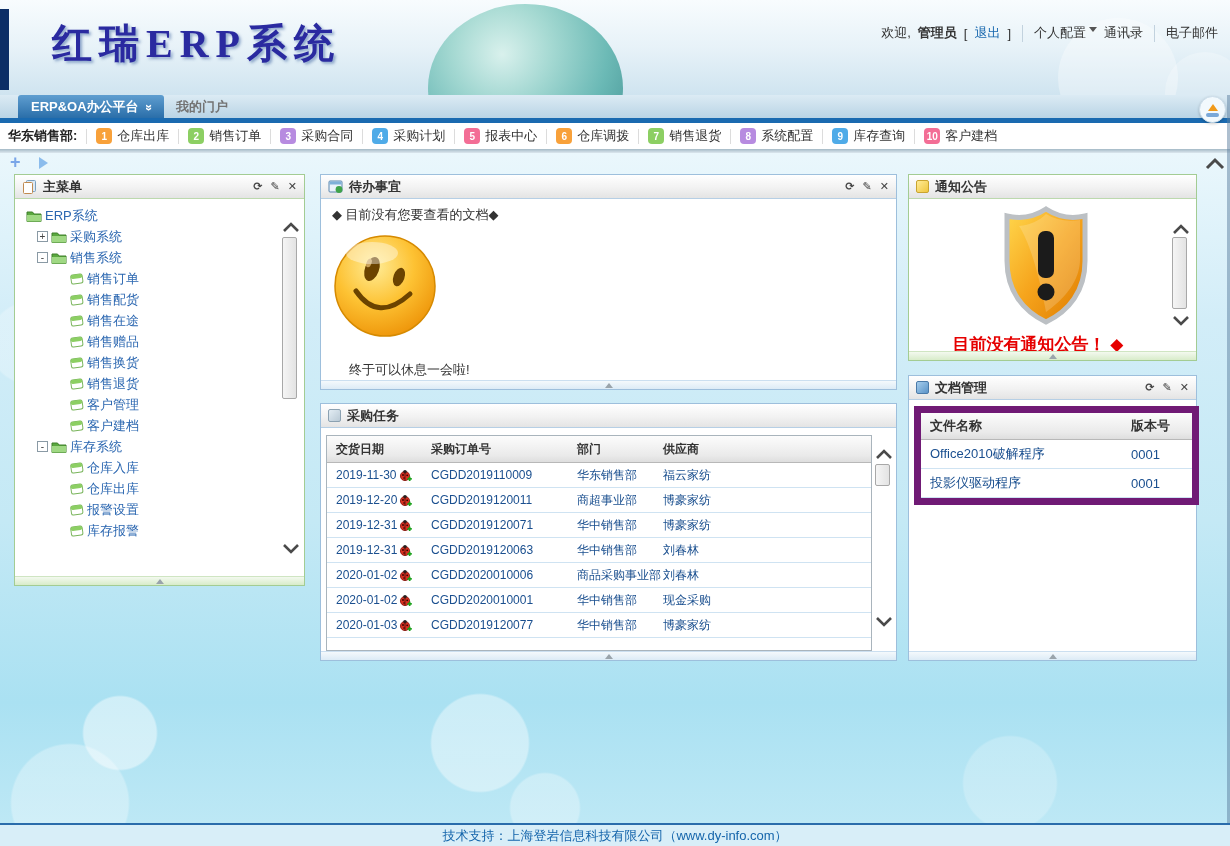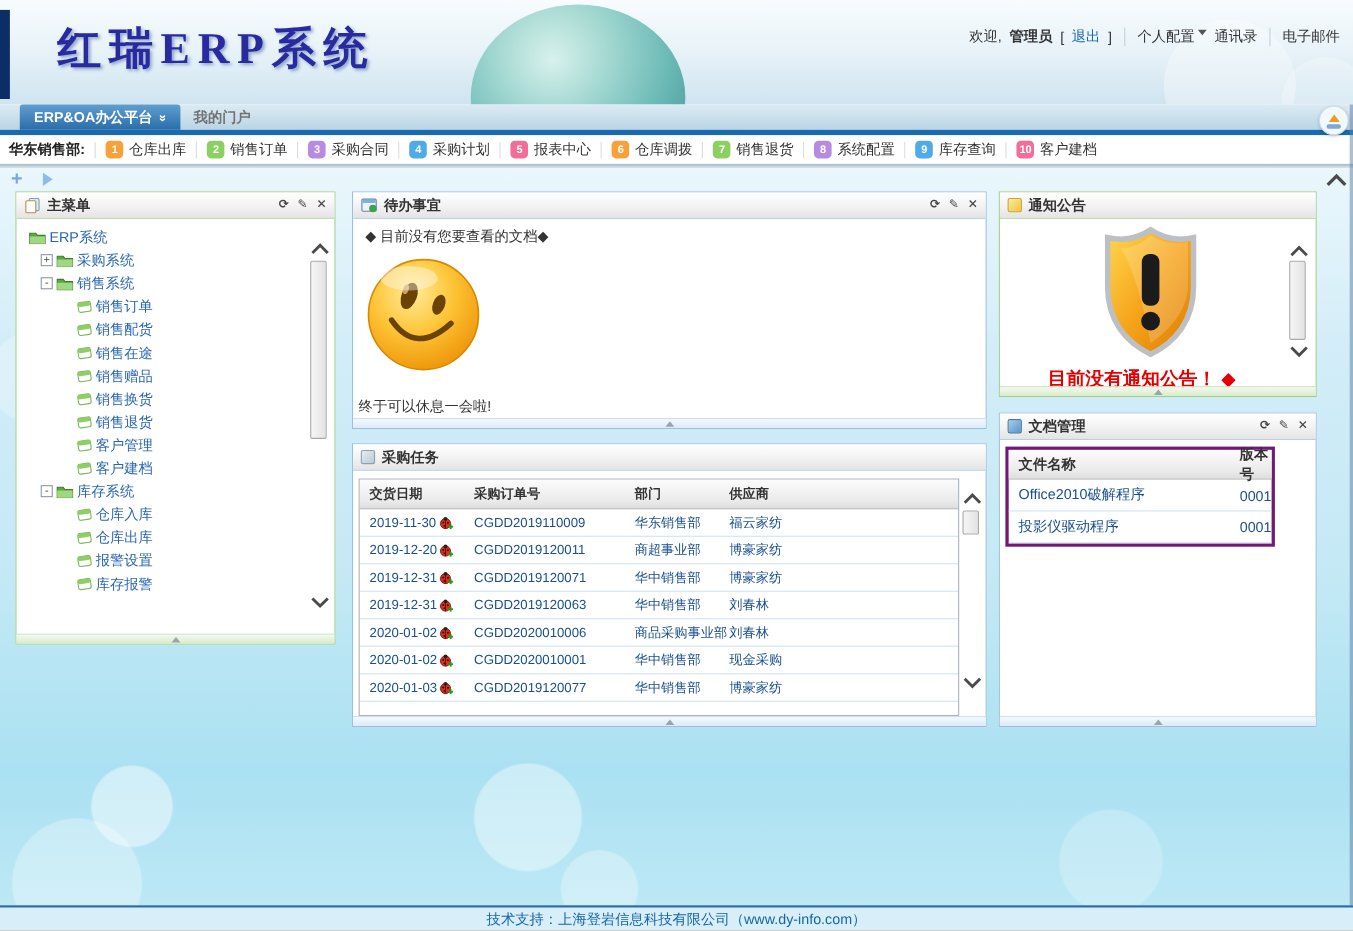--- a/index.html
+++ b/index.html
@@ -111,29 +111,29 @@
   .grid-head { display:flex; align-items:center; height:27px; font-weight:bold; color:#333;
     background:linear-gradient(180deg,#fcfcfc 0%,#eaeaea 75%,#dedede 100%); border-bottom:1px solid #b8b8b8; }
   .grid-row { display:flex; align-items:center; border-bottom:1px solid #cfe3f2; color:#1a4f8f; }
   .ptable { position:absolute; left:5px; top:31px; width:546px; height:216px; border:1px solid #a9b4bc;
     overflow:hidden; font-size:12px; background:#fff; }
   .pt .grid-row { height:25px; }
   .c-date { width:104px; padding-left:9px; display:flex; align-items:center; gap:2px; }
   .c-order { width:146px; }
   .c-dept { width:86px; }
   .c-sup { flex:1; }
-  .dtable { position:absolute; left:5px; top:30px; width:245px; border:3px solid #701a75; font-size:13px; background:#fff; }
+  .dtable { position:absolute; left:5px; top:30px; width:285px; border:7px solid #701a75; font-size:13px; background:#fff; }
   .dt .grid-row { height:29px; }
   .c-name { width:210px; padding-left:9px; }
   .c-ver { flex:1; }
 
   
   .todo-msg { position:absolute; left:11px; top:31px; font-size:13px; color:#333; }
   .smiley { position:absolute; left:11px; top:58px; }
-  .todo-caption { position:absolute; left:5px; top:186px; font-size:13px; color:#333; }
+  .todo-caption { position:absolute; left:28px; top:186px; font-size:13px; color:#333; }
 
   
   .shield { position:absolute; left:92px; top:29px; }
   .notice-msg { position:absolute; left:0; top:158px; width:258px; text-align:center;
     font-size:17px; font-weight:bold; }
 
   
   .footer { position:absolute; bottom:0; left:0; width:1230px; height:23px; background:#d8eef8;
     border-top:2px solid #2a6cab; display:flex; align-items:center; justify-content:center;
     font-size:13px; color:#1565ab; }

